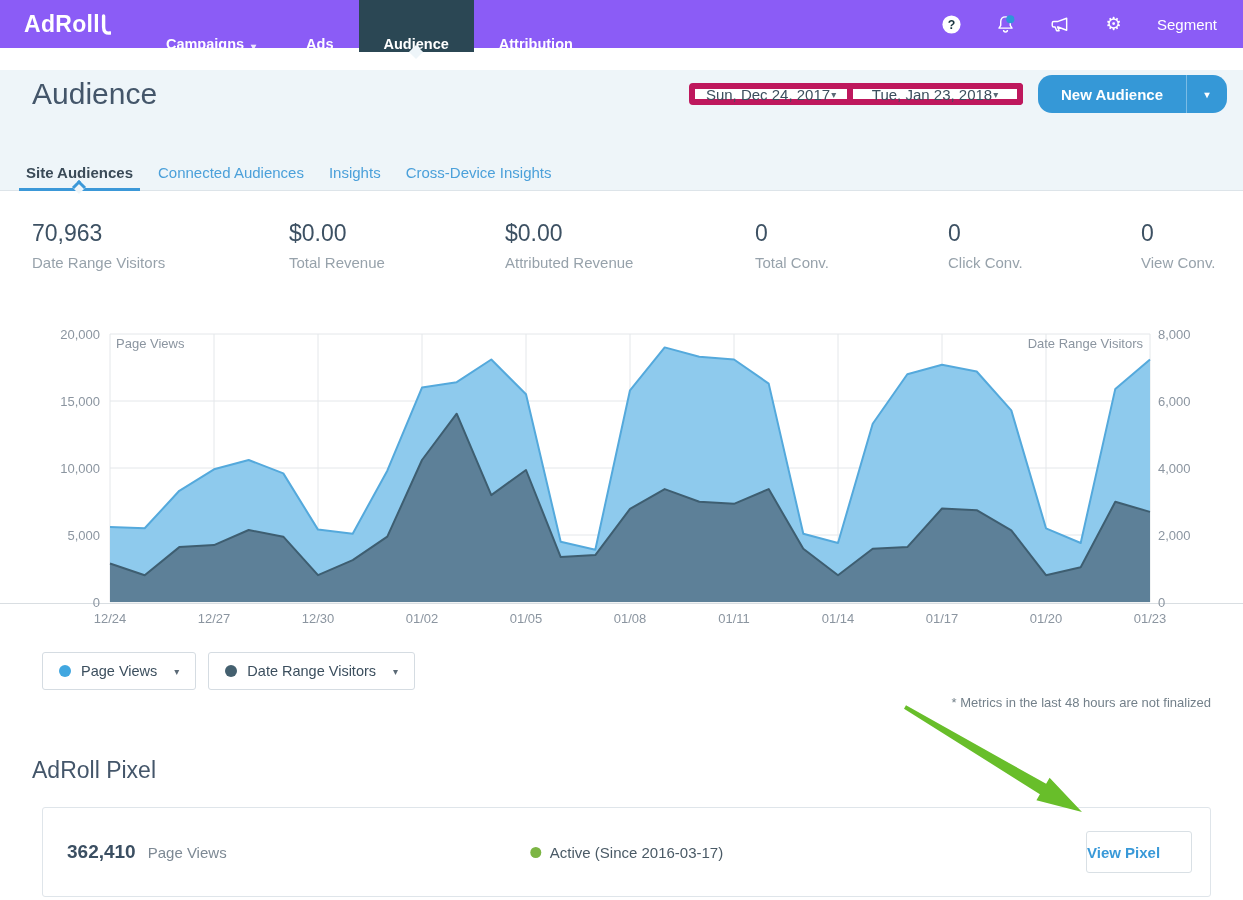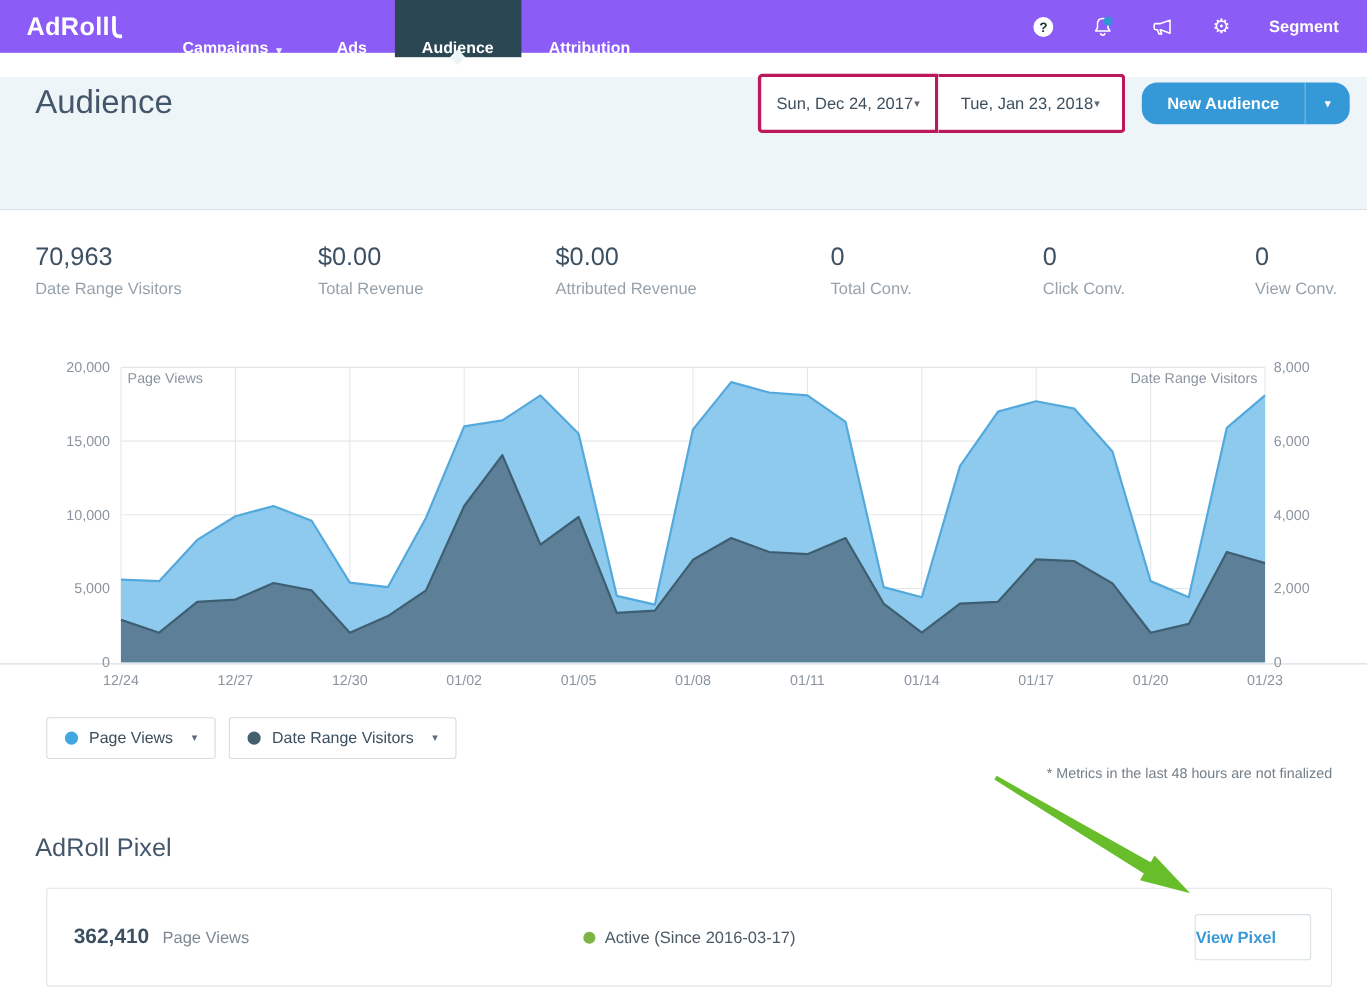--- a/index.html
+++ b/index.html
@@ -8,28 +8,28 @@
   
   .navbar{height:48px;background:#8b5cf6;display:flex;align-items:center;color:#fff;position:relative;z-index:2}
   .brand{display:flex;align-items:center;padding:0 30px 0 24px;font-size:23px;font-weight:bold;letter-spacing:.3px;cursor:pointer}
   .brand-hook{margin-left:1px;margin-top:2px}
   .nav-item{position:relative;height:56px;display:flex;align-items:flex-end;padding:0 25px;font-size:14.5px;font-weight:600;cursor:pointer}
   .nav-item.active{background:#2b4754}
   .nav-item.active::after{content:"";position:absolute;left:50%;bottom:-5px;width:10px;height:10px;background:#eef5f9;transform:translateX(-50%) rotate(45deg)}
   .nav-caret{font-size:10px;margin-left:7px;opacity:.85}
   .nav-right{margin-left:auto;display:flex;align-items:center;gap:33px;padding-right:26px}
   .nav-icon{width:21px;height:21px;display:block;cursor:pointer}
-  .segment{font-size:15px;font-weight:700;cursor:pointer}
+  .segment{font-size:15px;font-weight:400;cursor:pointer}
 
   
   .header-band{background:#eef5f9;border-bottom:1px solid #dde4e9;height:120px;position:relative}
   .header-top{display:flex;align-items:center;margin:22px 16px 0 32px;height:48px}
   .page-title{font-size:30px;color:#44566a}
   .date-group{display:flex;margin-left:auto}
-  .date-box{height:54px;box-sizing:border-box;background:#fff;border:3px solid #be185d;display:flex;align-items:center;justify-content:center;gap:1px;font-size:15px;color:#3c4f5e;cursor:pointer}
+  .date-box{height:22px;box-sizing:border-box;background:#fff;border:6px solid #be185d;display:flex;align-items:center;justify-content:center;gap:1px;font-size:15px;color:#3c4f5e;cursor:pointer}
   .date-box.start{width:164px;border-radius:4px 0 0 4px}
   .date-box.end{width:170px;border-radius:0 4px 4px 0;border-left:none}
   .caret{font-size:10px;color:#5b6a76}
   .new-audience{display:flex;margin-left:15px;height:38px;background:#3598d7;border-radius:14px;color:#fff;font-size:15px;font-weight:600;overflow:hidden}
   .na-main{display:flex;align-items:center;padding:0 23px;cursor:pointer}
   .na-caret{width:40px;display:flex;align-items:center;justify-content:center;border-left:1px solid rgba(255,255,255,.35);font-size:10px;cursor:pointer}
 
   .tabs{position:absolute;left:19px;bottom:-1px;display:flex;gap:11px}
   .tab{position:relative;padding:0 7px;height:33px;line-height:30px;box-sizing:border-box;font-size:15px;color:#4ba0da;cursor:pointer;border-bottom:3px solid transparent;white-space:nowrap}
   .tab.active{color:#3a4a57;font-weight:600;border-bottom-color:#3b98d8}
@@ -121,20 +121,35 @@
         <span class="caret">▾</span>
       </div>
     </div>
     <div class="new-audience">
       <div class="na-main">
         <span>New Audience</span>
       </div>
       <div class="na-caret">
         <span>▾</span>
       </div>
+    </div>
+  </div>
+  <div class="tabs">
+    <div class="tab active">
+      <span>Site Audiences</span>
+      <span class="tab-notch"></span>
+    </div>
+    <div class="tab">
+      <span>Connected Audiences</span>
+    </div>
+    <div class="tab">
+      <span>Insights</span>
+    </div>
+    <div class="tab">
+      <span>Cross-Device Insights</span>
     </div>
   </div>
 </div>
 
 <div class="stats">
   <div>
     <div class="stat-value">70,963</div>
     <div class="stat-label">Date Range Visitors</div>
   </div>
   <div>

